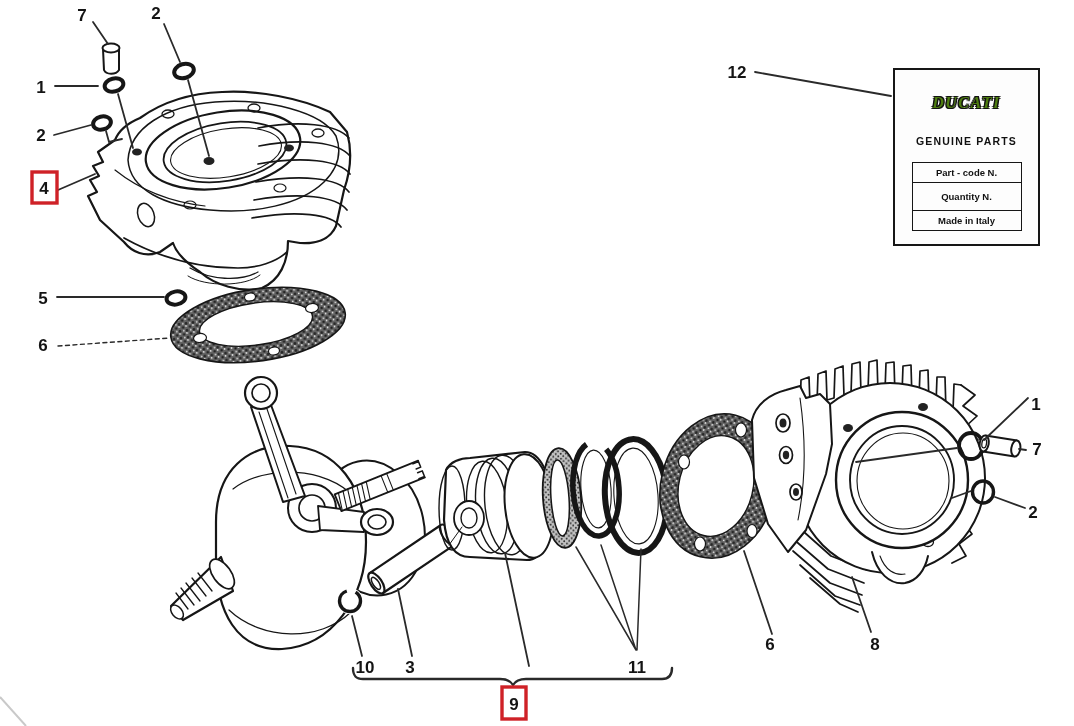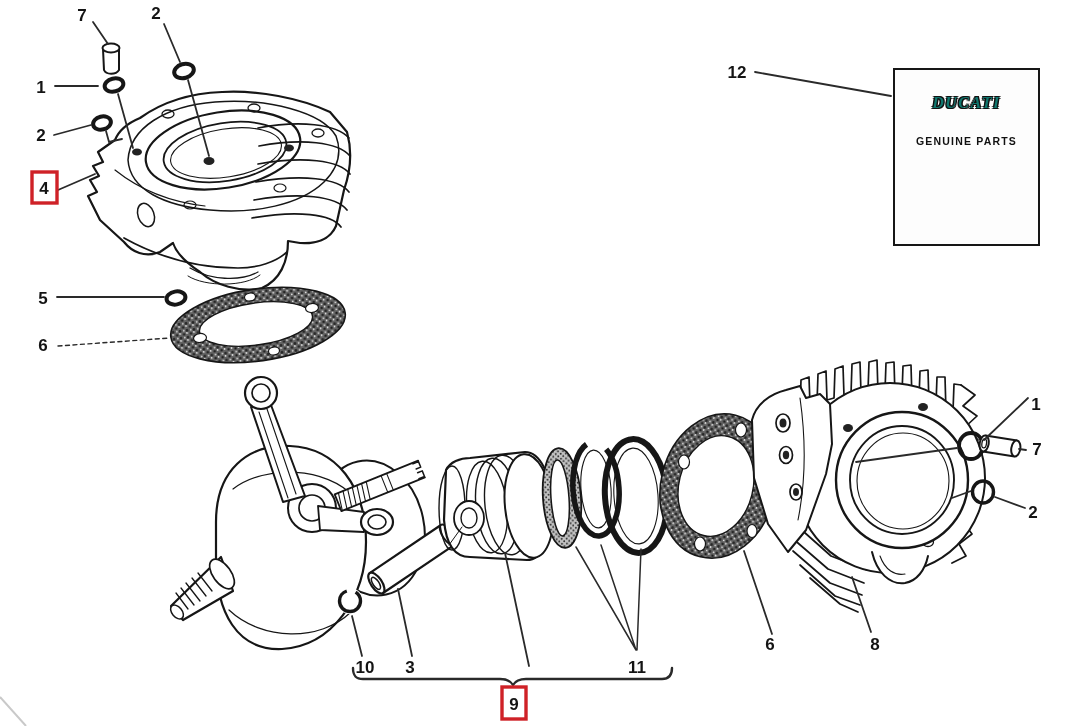--- a/index.html
+++ b/index.html
@@ -4,21 +4,21 @@
 <style>
   html,body{margin:0;padding:0;background:#fff;}
   #stage{position:relative;width:1074px;height:726px;background:#ffffff;overflow:hidden;
          font-family:"Liberation Sans",sans-serif;}
   #stage svg{position:absolute;left:0;top:0;}
   svg text.callout{font-family:"Liberation Sans",sans-serif;font-weight:700;font-size:17px;
          fill:#141414;text-anchor:middle;}
   .labelbox{position:absolute;left:893px;top:68px;width:147px;height:178px;
         border:2.2px solid #161616;background:#fdfdfd;box-sizing:border-box;text-align:center;}
   .brand{margin-top:24px;font-family:"Liberation Serif",serif;font-style:italic;font-weight:700;
-        font-size:16px;letter-spacing:1.5px;color:#0f766e;
+        font-size:16px;letter-spacing:1.5px;color:#4d7c0f;
         text-shadow:-1.2px -1.2px 0 #111,1.2px -1.2px 0 #111,-1.2px 1.2px 0 #111,1.2px 1.2px 0 #111,0 1.4px 0 #111,0 -1.4px 0 #111;}
   .genuine{margin-top:23px;font-size:10.5px;font-weight:700;letter-spacing:1.2px;color:#111;}
   .parttable{margin:15px auto 0 auto;width:108px;border:1.7px solid #161616;}
   .parttable .row{font-size:9.5px;font-weight:700;color:#111;padding:4px 2px;}
   .parttable .row.mid{padding:8px 2px;}
   .parttable .row + .row{border-top:1.5px solid #161616;}
 </style>
 </head>
 <body>
 
@@ -288,15 +288,20 @@
     <text class="callout" x="875" y="650">8</text>
     <text class="callout" x="1036" y="410">1</text>
     <text class="callout" x="1037" y="455">7</text>
     <text class="callout" x="1033" y="518">2</text>
   </g>
 </svg>
 
   <div class="labelbox">
     <div class="brand">DUCATI</div>
     <div class="genuine">GENUINE PARTS</div>
+    <div class="parttable">
+      <div class="row">Part - code N.</div>
+      <div class="row mid">Quantity N.</div>
+      <div class="row">Made in Italy</div>
+    </div>
   </div>
 
 </div>
 
 </body></html>

